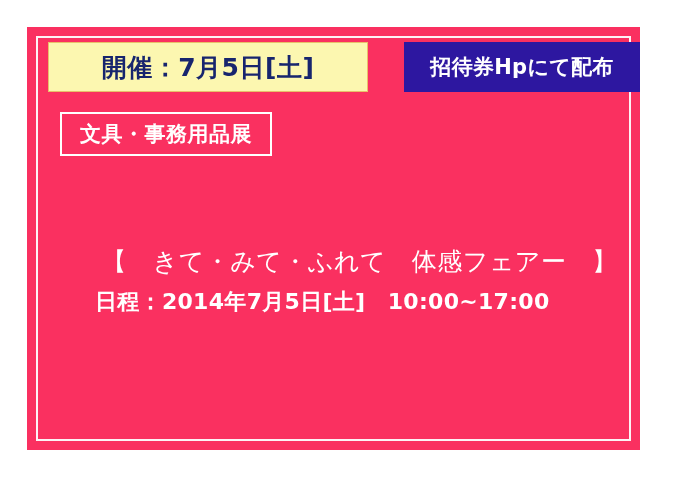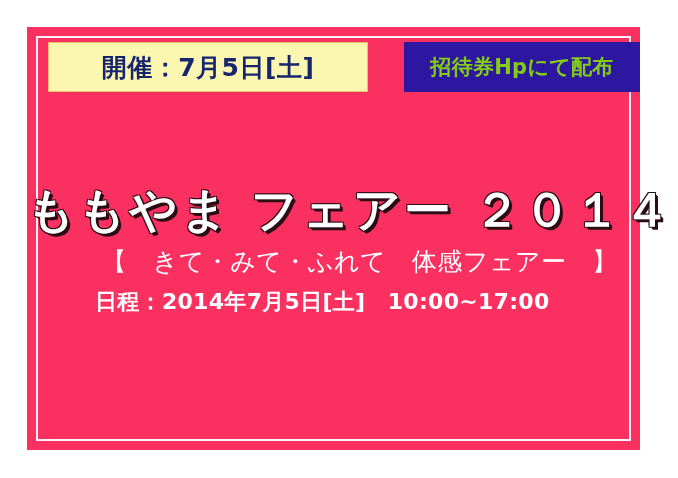--- a/index.html
+++ b/index.html
@@ -80,21 +80,21 @@
     top: 0px;
     width: 236px;
     height: 50px;
     background: #2d17a0;
     box-sizing: border-box;
     display: flex;
     align-items: center;
     justify-content: center;
   }
   .ticket-banner-text {
-    color: #84cc16;
+    color: #ffffff;
     font-size: 21px;
     font-weight: bold;
     white-space: nowrap;
     letter-spacing: 0.3px;
   }
 
   
   .category-tag {
     position: absolute;
     left: 33px;
@@ -180,22 +180,24 @@
 
     <div class="header-row">
       <div class="date-banner">
         <span class="date-banner-text">開催：7月5日[土]</span>
       </div>
       <div class="ticket-banner">
         <span class="ticket-banner-text">招待券Hpにて配布</span>
       </div>
     </div>
 
-
-    <div class="main-title">ももやま フェアー ２０１４</div>
+    <div class="category-tag">
+      <span class="category-tag-text">文具・事務用品展</span>
+    </div>
+
 
     <div class="subtitle">【　きて・みて・ふれて　体感フェアー　】</div>
 
     <div class="details">
       <div class="detail-line">日程：2014年7月5日[土]　10:00~17:00</div>
     </div>
 
   </div>
 </div>
 

